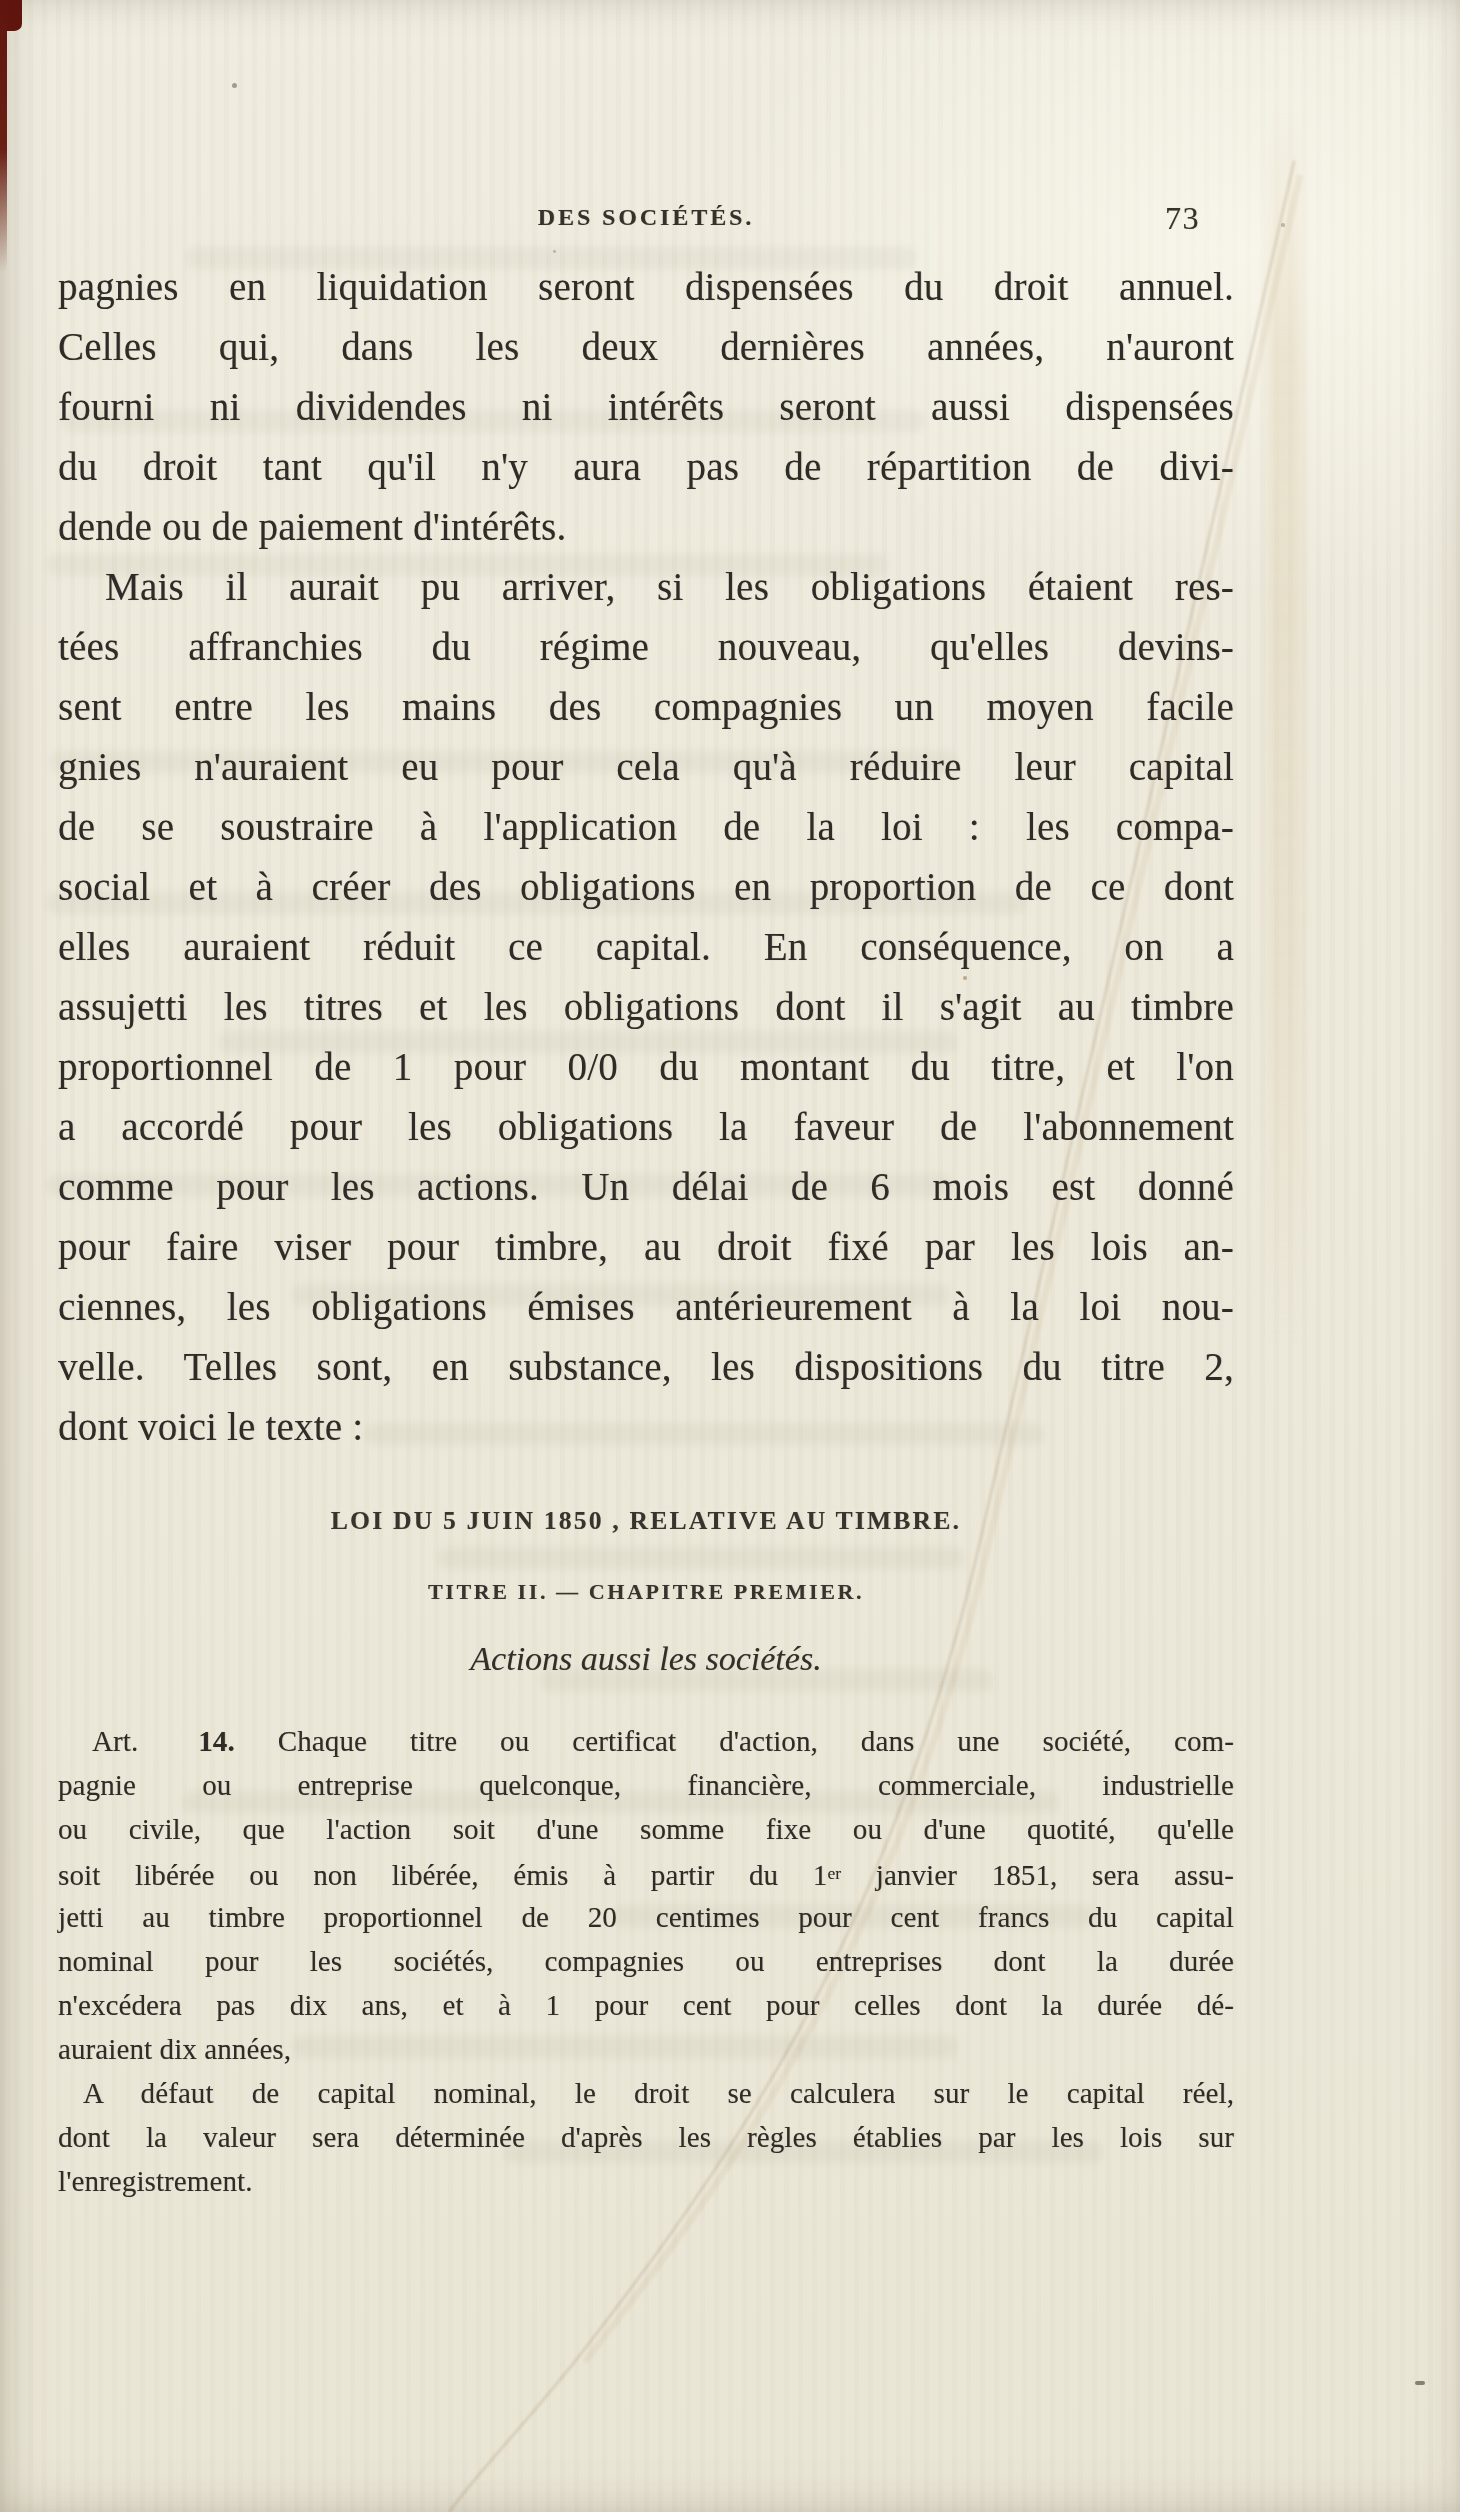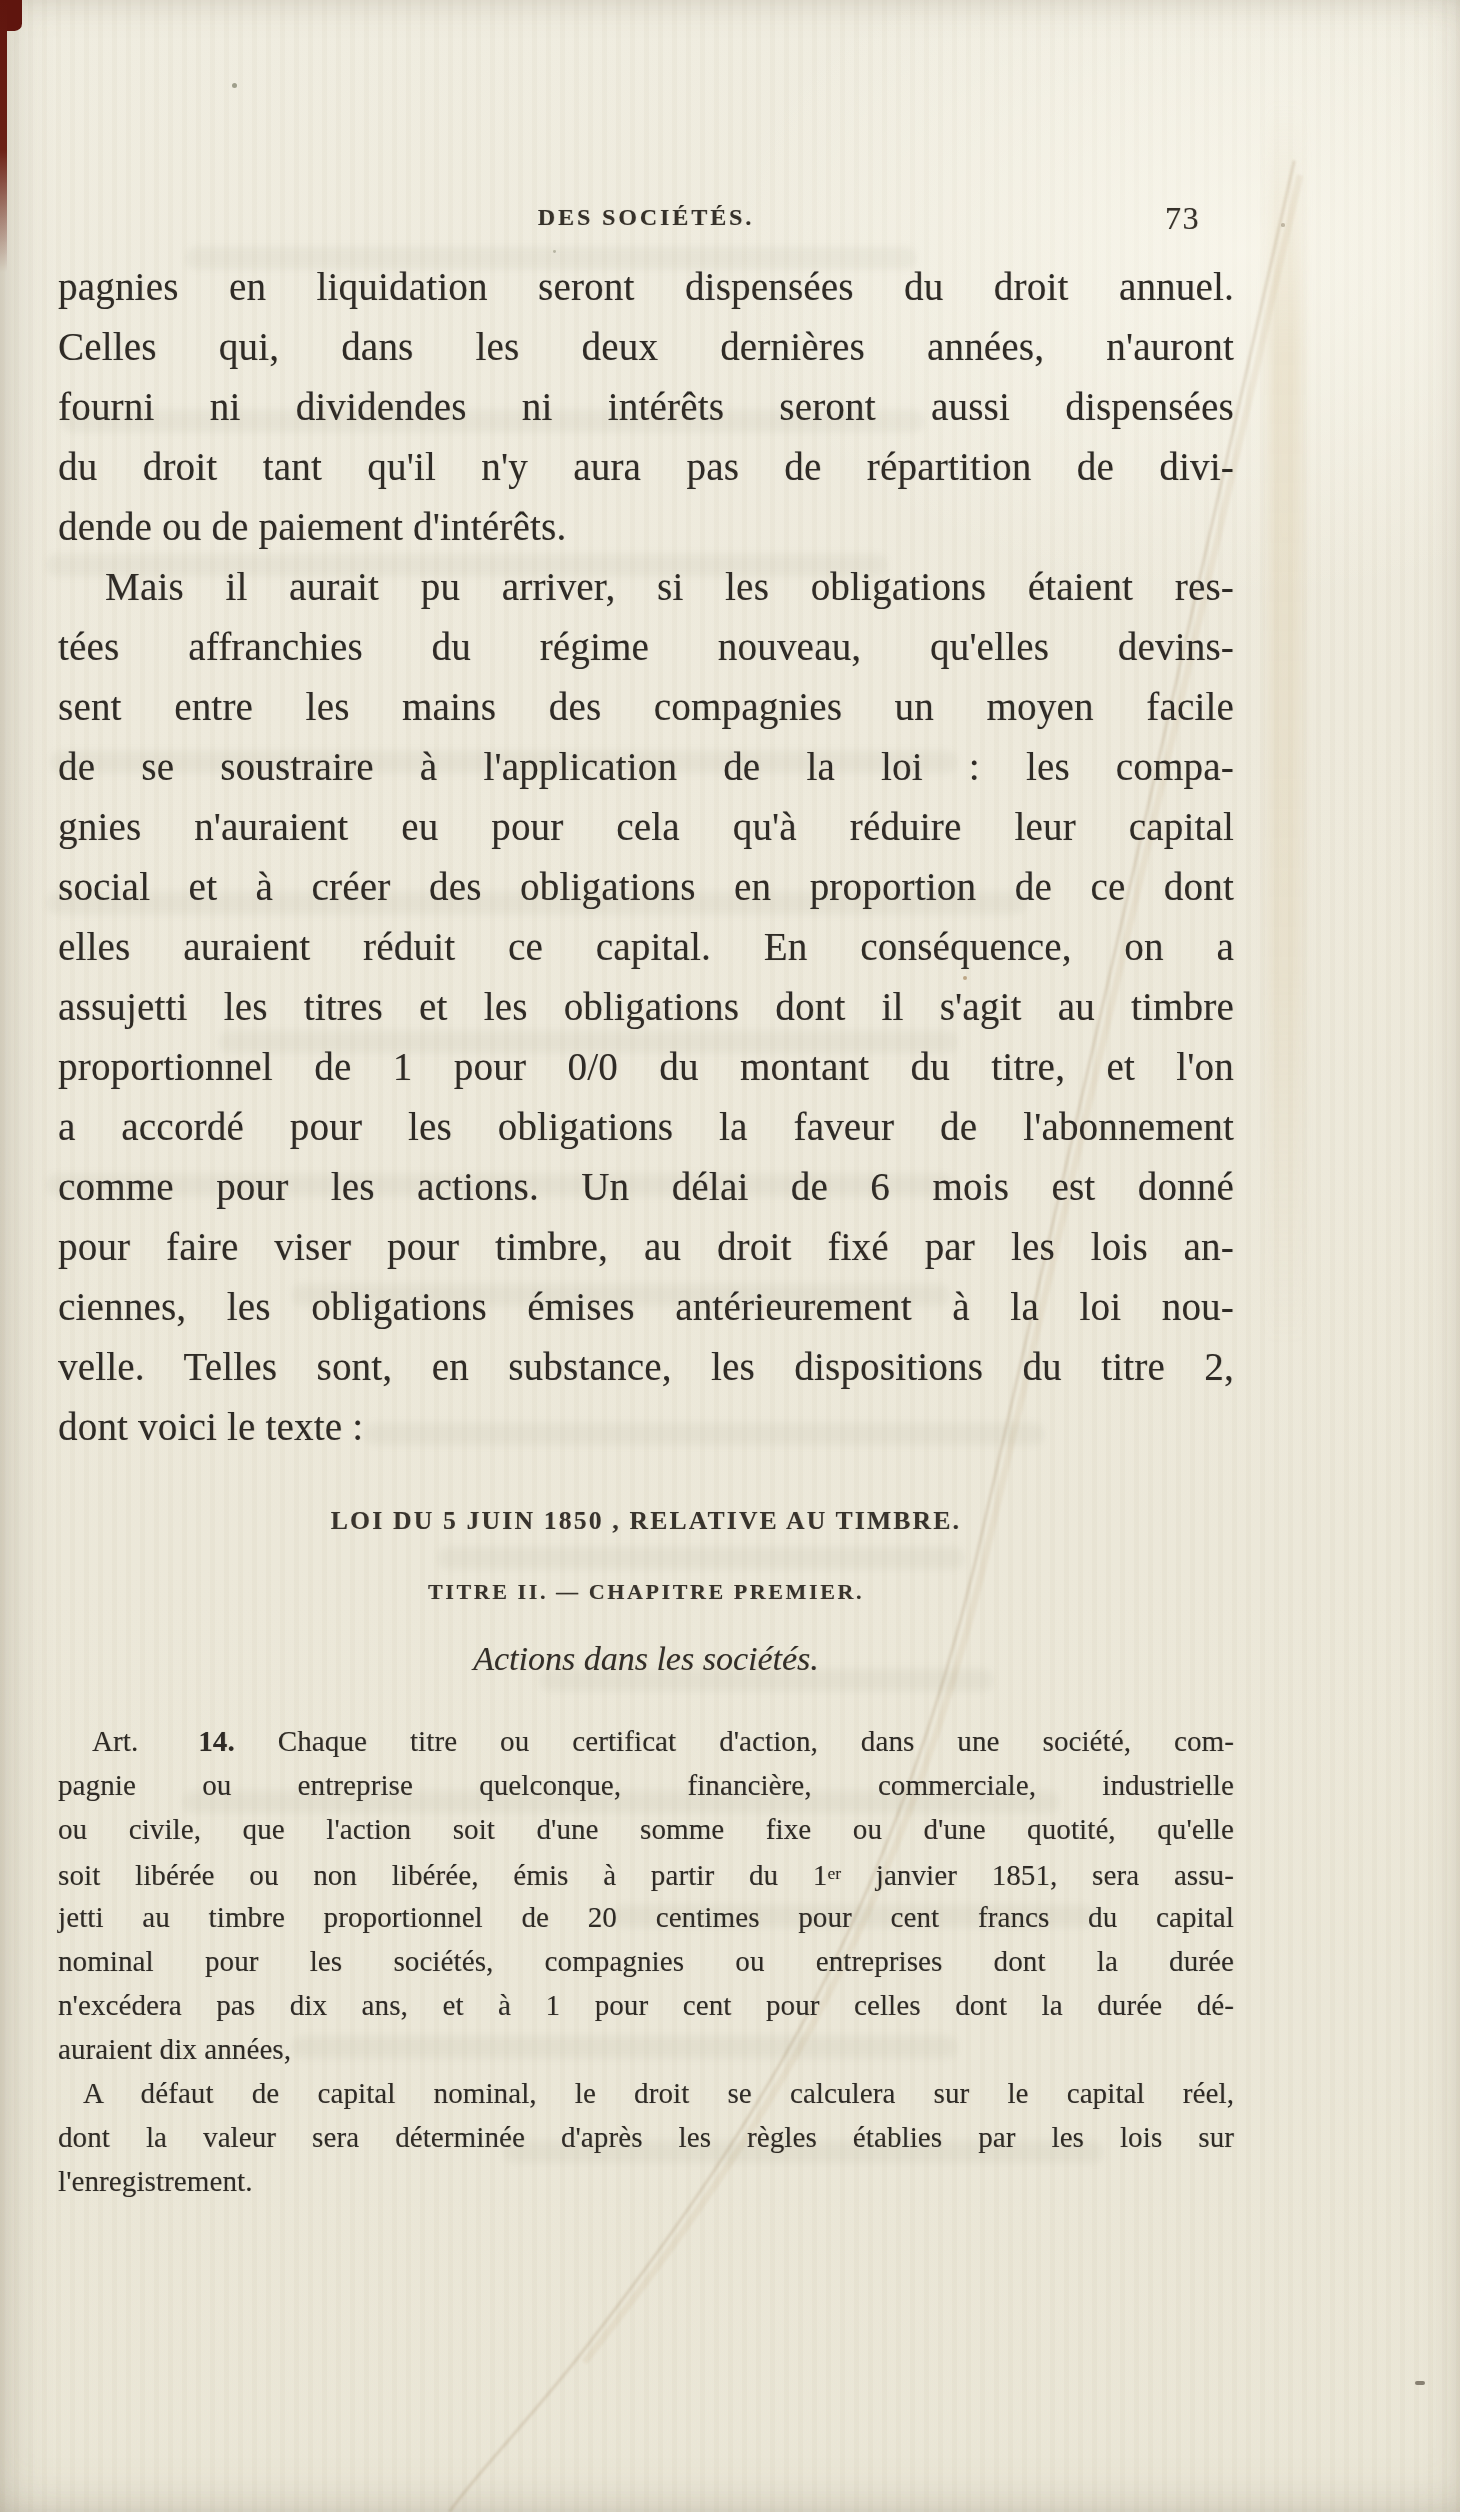--- a/index.html
+++ b/index.html
@@ -140,37 +140,37 @@
 
   <main class="body-block ink">
     <div class="bl">pagnies en liquidation seront dispensées du droit annuel.</div>
     <div class="bl">Celles qui, dans les deux dernières années, n'auront</div>
     <div class="bl">fourni ni dividendes ni intérêts seront aussi dispensées</div>
     <div class="bl">du droit tant qu'il n'y aura pas de répartition de divi-</div>
     <div class="bl end">dende ou de paiement d'intérêts.</div>
     <div class="bl ind">Mais il aurait pu arriver, si les obligations étaient res-</div>
     <div class="bl">tées affranchies du régime nouveau, qu'elles devins-</div>
     <div class="bl">sent entre les mains des compagnies un moyen facile</div>
+    <div class="bl">gnies n'auraient eu pour cela qu'à réduire leur capital</div>
     <div class="bl">de se soustraire à l'application de la loi : les compa-</div>
-    <div class="bl">gnies n'auraient eu pour cela qu'à réduire leur capital</div>
     <div class="bl">social et à créer des obligations en proportion de ce dont</div>
     <div class="bl">elles auraient réduit ce capital. En conséquence, on a</div>
     <div class="bl">assujetti les titres et les obligations dont il s'agit au timbre</div>
     <div class="bl">proportionnel de 1 pour 0/0 du montant du titre, et l'on</div>
     <div class="bl">a accordé pour les obligations la faveur de l'abonnement</div>
     <div class="bl">comme pour les actions. Un délai de 6 mois est donné</div>
     <div class="bl">pour faire viser pour timbre, au droit fixé par les lois an-</div>
     <div class="bl">ciennes, les obligations émises antérieurement à la loi nou-</div>
     <div class="bl">velle. Telles sont, en substance, les dispositions du titre 2,</div>
     <div class="bl end">dont voici le texte :</div>
   </main>
 
   <div class="law-heading ink">LOI DU 5 JUIN 1850 , RELATIVE AU TIMBRE.</div>
   <div class="law-title ink">TITRE II. — CHAPITRE PREMIER.</div>
-  <div class="law-section ink">Actions dans les sociétés.</div>
+  <div class="law-section ink">Actions aussi les sociétés.</div>
 
   <section class="article ink">
     <div class="al ind-a"><span>Art. </span><span class="artnum">14.</span><span> Chaque titre ou certificat d'action, dans une société, com-</span></div>
     <div class="al">pagnie ou entreprise quelconque, financière, commerciale, industrielle</div>
     <div class="al">ou civile, que l'action soit d'une somme fixe ou d'une quotité, qu'elle</div>
     <div class="al"><span>soit libérée ou non libérée, émis à partir du 1</span><span class="sup">er</span><span> janvier 1851, sera assu-</span></div>
     <div class="al">jetti au timbre proportionnel de 20 centimes pour cent francs du capital</div>
     <div class="al">nominal pour les sociétés, compagnies ou entreprises dont la durée</div>
     <div class="al">n'excédera pas dix ans, et à 1 pour cent pour celles dont la durée dé-</div>
     <div class="al end">auraient dix années,</div>

